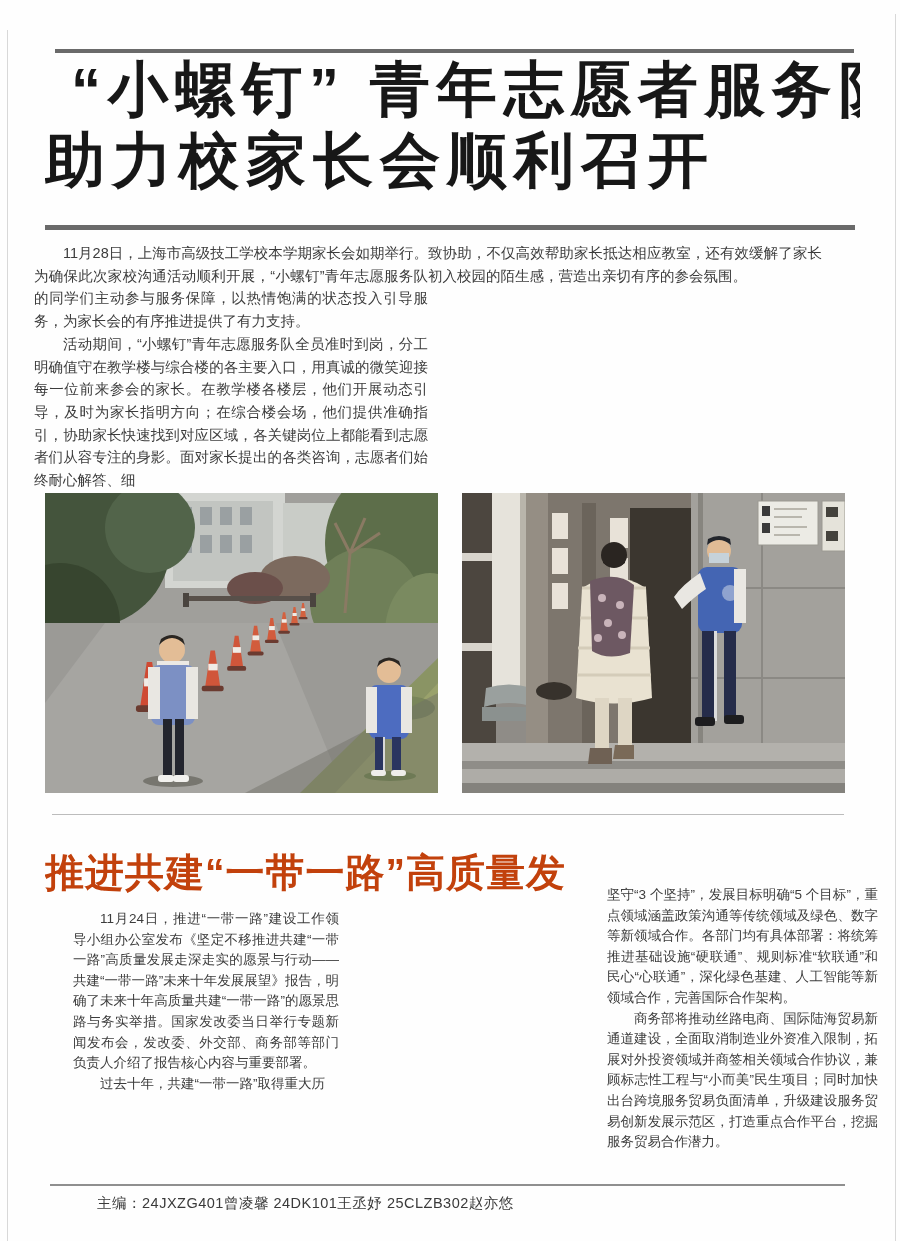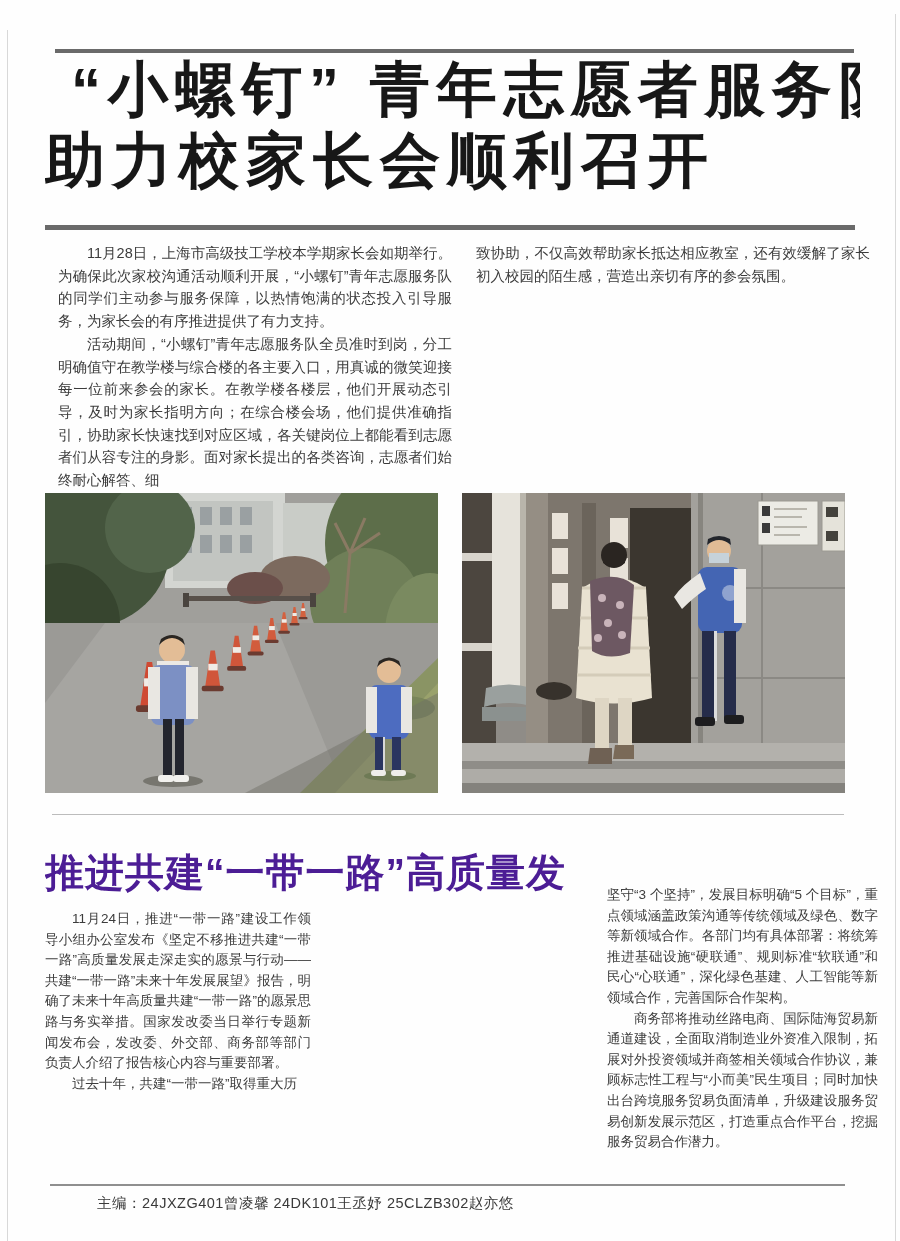--- a/index.html
+++ b/index.html
@@ -18,36 +18,36 @@
   .rule-sep{left:52px;top:814px;width:792px;height:1px;background:#bcbcbc;}
   .rule-foot{left:50px;top:1184px;width:795px;height:2px;background:#8f8f8f;}
 
   .headline1{
     position:absolute;left:45px;top:54px;width:815px;
     font-size:60px;line-height:71px;font-weight:900;color:#171717;
     letter-spacing:7px;white-space:nowrap;overflow:hidden;
   }
   .headline1 .hl1-line1{padding-left:26px;}
 
-  .a1-cols{position:absolute;left:58px;top:242px;width:813px;display:flex;gap:24px;}
+  .a1-cols{position:absolute;left:34px;top:242px;width:813px;display:flex;}
   .a1-col{width:394px;font-size:14.5px;line-height:22.7px;text-align:justify;color:#3c3c3c;}
   .para{margin:0;text-indent:2em;}
   .para.noindent{text-indent:0;}
 
   .photo{position:absolute;top:493px;height:300px;background:#ddd;}
   .photo svg{display:block;width:100%;height:100%;}
   .photo-left{left:45px;width:393px;}
   .photo-right{left:462px;width:383px;}
 
   .article2{position:absolute;left:45px;top:845px;width:833px;}
   .headline2{
-    font-size:39px;line-height:56px;font-weight:900;color:#4c1d95;
+    font-size:39px;line-height:56px;font-weight:900;color:#c2410c;
     width:558px;letter-spacing:1px;white-space:nowrap;overflow:hidden;
   }
-  .a2-cols{display:flex;gap:39px;width:555px;margin-top:8px;}
+  .a2-cols{display:flex;gap:39px;width:555px;margin-top:8px;margin-left:28px;}
   .a2-col{width:266px;font-size:13.5px;line-height:20.6px;text-align:justify;color:#3c3c3c;}
   .a2-col3{position:absolute;left:562px;top:40px;width:271px;
     font-size:13.5px;line-height:20.6px;text-align:justify;color:#3c3c3c;}
 
   .footer-line{
     position:absolute;left:50px;top:1194px;width:800px;
     font-size:14.5px;color:#3a3a3a;letter-spacing:0.5px;margin-left:47px;
   }
 </style>
 </head>

